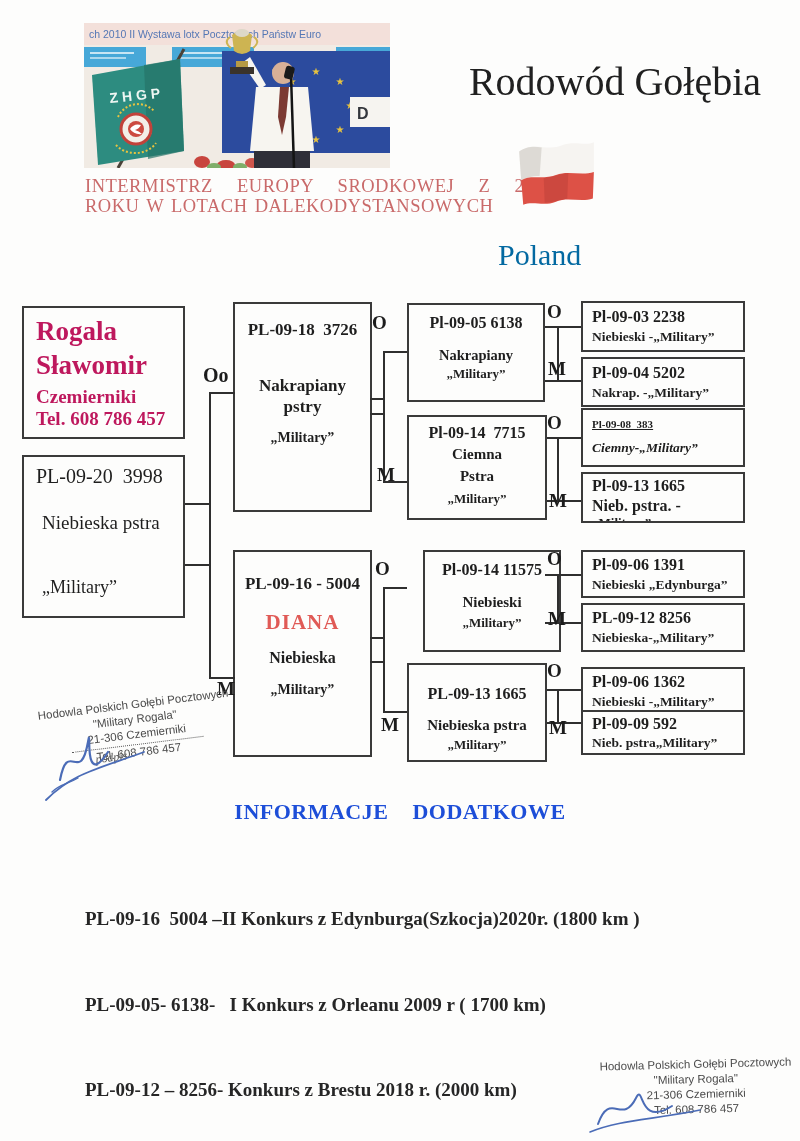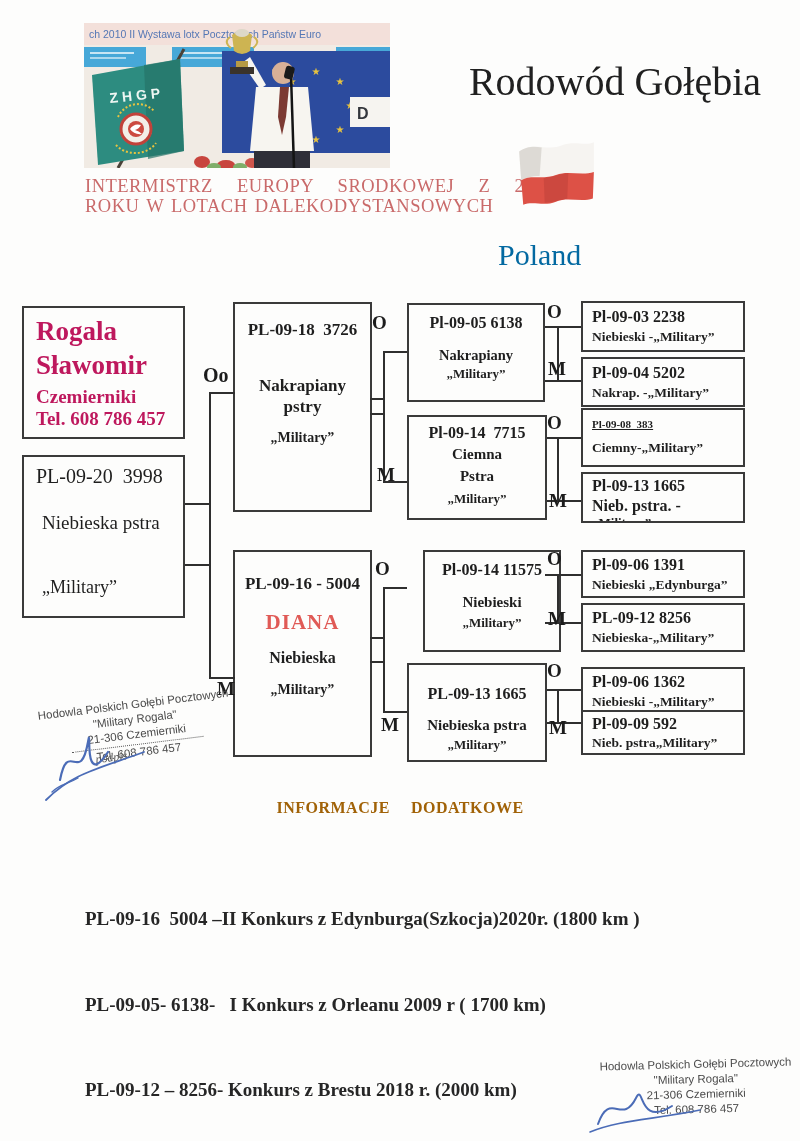--- a/index.html
+++ b/index.html
@@ -26,21 +26,21 @@
   .g3box{left:407px;width:138px;}
   .g4box{left:581px;width:164px;overflow:hidden;}
   .g4box .tl{padding-left:9px;box-sizing:border-box;white-space:pre;}
   .bid{font-weight:bold;white-space:pre;}
   .bsm{font-weight:bold;}
   
   .ln{position:absolute;background:#2f2f2f;}
   .lbl{position:absolute;font-weight:bold;font-size:19px;color:#1c1c1c;font-family:"Liberation Serif",serif;}
   
   .info-head{position:absolute;left:0;top:799px;width:800px;text-align:center;
-             font-weight:bold;font-size:16px;letter-spacing:.5px;word-spacing:6px;color:#a16207;white-space:pre;}
+             font-weight:bold;font-size:22px;letter-spacing:.5px;word-spacing:6px;color:#1d4ed8;white-space:pre;}
   .info-list{position:absolute;left:85px;top:848px;font-weight:bold;font-size:19px;
              line-height:28.5px;color:#262626;white-space:pre;}
   
   .stamp{position:absolute;font-family:"Liberation Sans",sans-serif;color:#4c4c4c;
          font-size:11.5px;line-height:15px;text-align:center;}
   .stamp1{left:30px;top:697px;width:212px;transform:rotate(-7deg);}
   .stamp2{left:596px;top:1057px;width:200px;transform:rotate(-1.5deg);}
   .dotline{width:132px;margin:1px auto 0;border-bottom:1.5px dotted #5a5a5a;height:1px;}
   .podpis{position:absolute;left:62px;top:50px;font-family:"Liberation Serif",serif;
           font-style:italic;font-size:12px;color:#555;}
@@ -183,21 +183,21 @@
   <div class="pbox g4box" style="top:301px;height:51px;">
     <div class="tl bid" style="top:5px;font-size:16px;">Pl-09-03 2238</div>
     <div class="tl bsm" style="top:26px;font-size:13.5px;">Niebieski -„Military”</div>
   </div>
   <div class="pbox g4box" style="top:357px;height:50px;">
     <div class="tl bid" style="top:5px;font-size:16px;">Pl-09-04 5202</div>
     <div class="tl bsm" style="top:26px;font-size:13.5px;">Nakrap. -„Military”</div>
   </div>
   <div class="pbox g4box" style="top:408px;height:59px;">
     <div class="tl bid" style="top:8px;font-size:11px;text-decoration:underline;">Pl-09-08  383</div>
-    <div class="tl bsm" style="top:30px;font-size:13.5px;">Ciemny-„Military”</div>
+    <div class="tl bsm" style="top:30px;font-size:13.5px;font-style:italic;">Ciemny-„Military”</div>
   </div>
   <div class="pbox g4box" style="top:472px;height:51px;">
     <div class="tl bid" style="top:3px;font-size:16px;">Pl-09-13 1665</div>
     <div class="tl bsm" style="top:23px;font-size:16px;">Nieb. pstra. -</div>
     <div class="tl bsm" style="top:41px;font-size:13px;">„Military”</div>
   </div>
   <div class="pbox g4box" style="top:550px;height:48px;">
     <div class="tl bid" style="top:4px;font-size:16px;">Pl-09-06 1391</div>
     <div class="tl bsm" style="top:25px;font-size:13.5px;">Niebieski „Edynburga”</div>
   </div>

